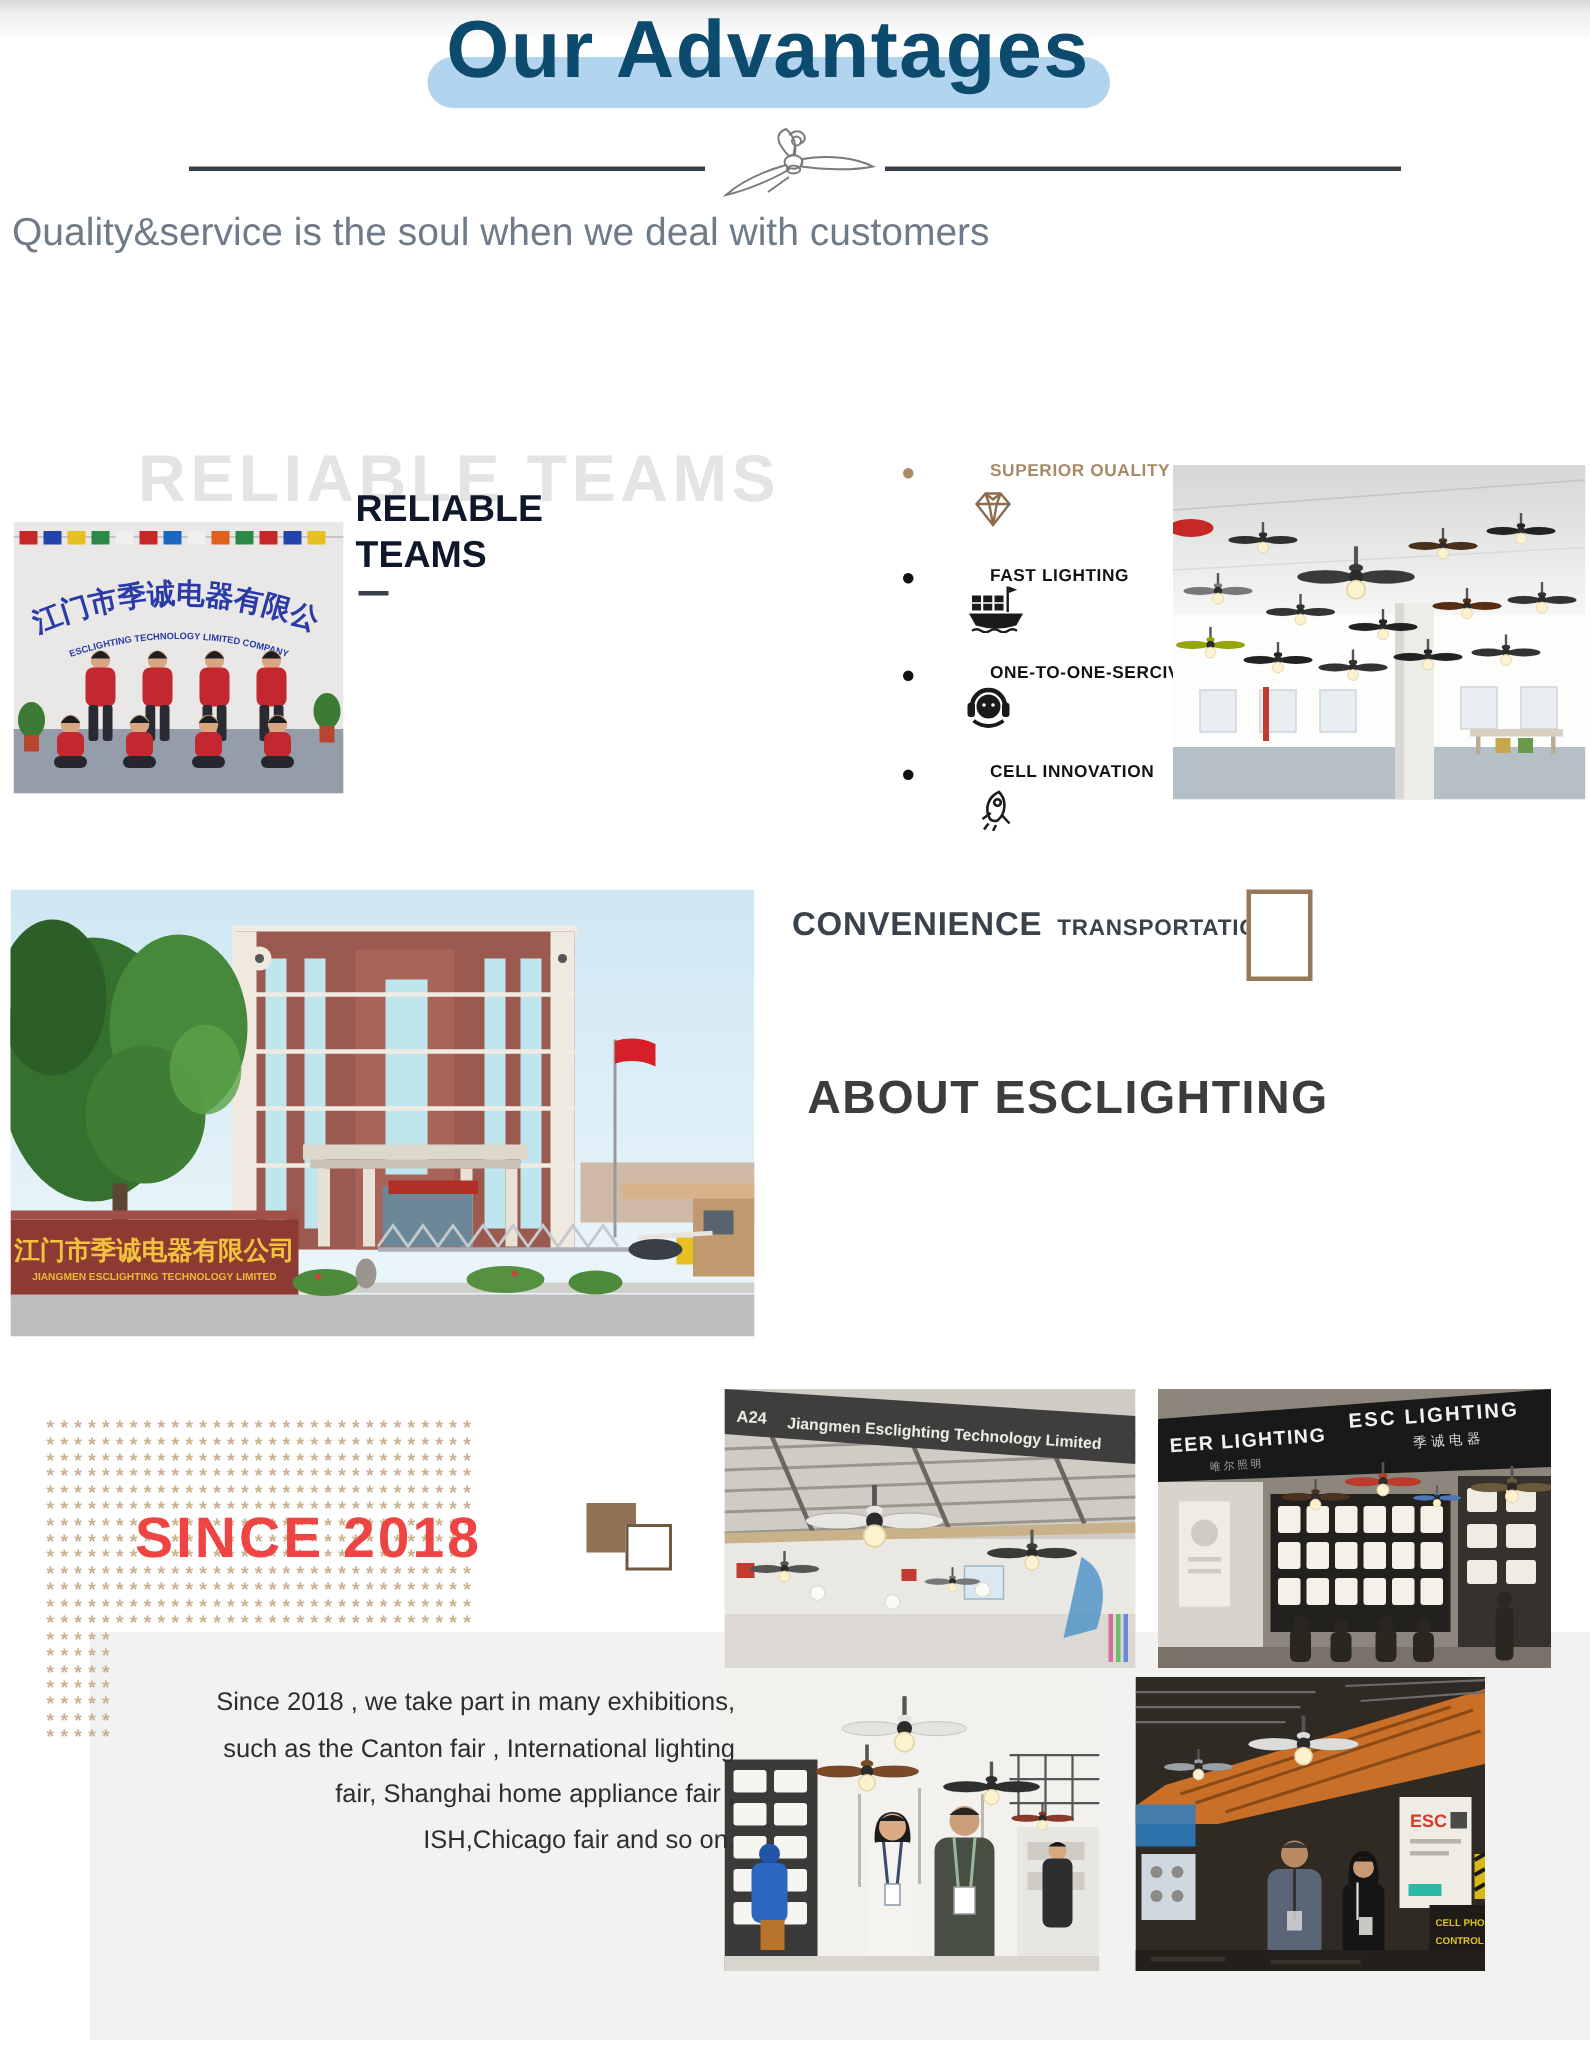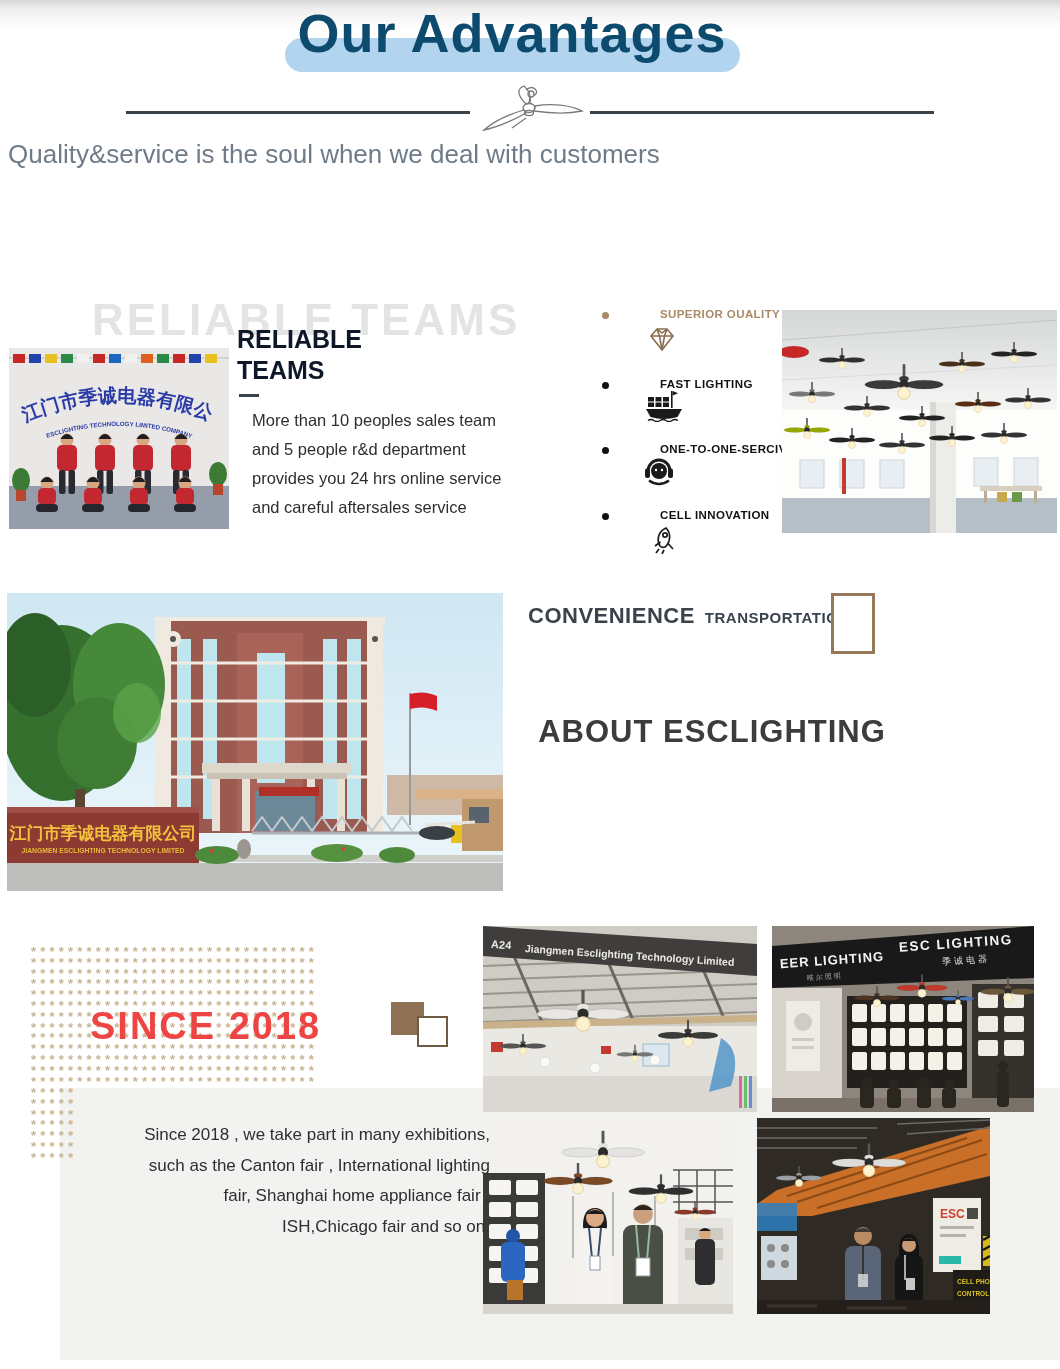--- a/index.html
+++ b/index.html
@@ -139,24 +139,20 @@
       <ellipse cx="12" cy="132" rx="9" ry="12" fill="#3c7a35"></ellipse>
       <rect x="7" y="142" width="10" height="11" fill="#b8452e"></rect>
       <ellipse cx="209" cy="126" rx="9" ry="12" fill="#3c7a35"></ellipse>
       <rect x="204" y="136" width="10" height="11" fill="#b8452e"></rect>
     </g>
   </svg>
 
   <div class="abs rt-heading">RELIABLE
 TEAMS</div>
   <div class="abs rt-dash"></div>
-  <div class="abs rt-body prose">More than 10 peoples sales team
-and 5 people r&amp;d department
-provides you 24 hrs online service
-and careful aftersales service</div>
 
   <div class="abs feat-bullet tan-bullet" style="top:312px"></div>
   <div class="abs feat-label tan" style="top:308px">SUPERIOR OUALITY</div>
   <svg class="abs" style="left:646px;top:326px" width="32" height="27" viewBox="0 0 32 27">
     <g fill="none" stroke="#8a6d4e" stroke-width="1.6">
       <path d="M5 10 L11 3 H21 L27 10 L16 24 Z"></path>
       <path d="M5 10 H27 M11 3 L13.5 10 L16 24 L18.5 10 L21 3 M11 3 L16 7 L21 3"></path>
     </g>
   </svg>
 

